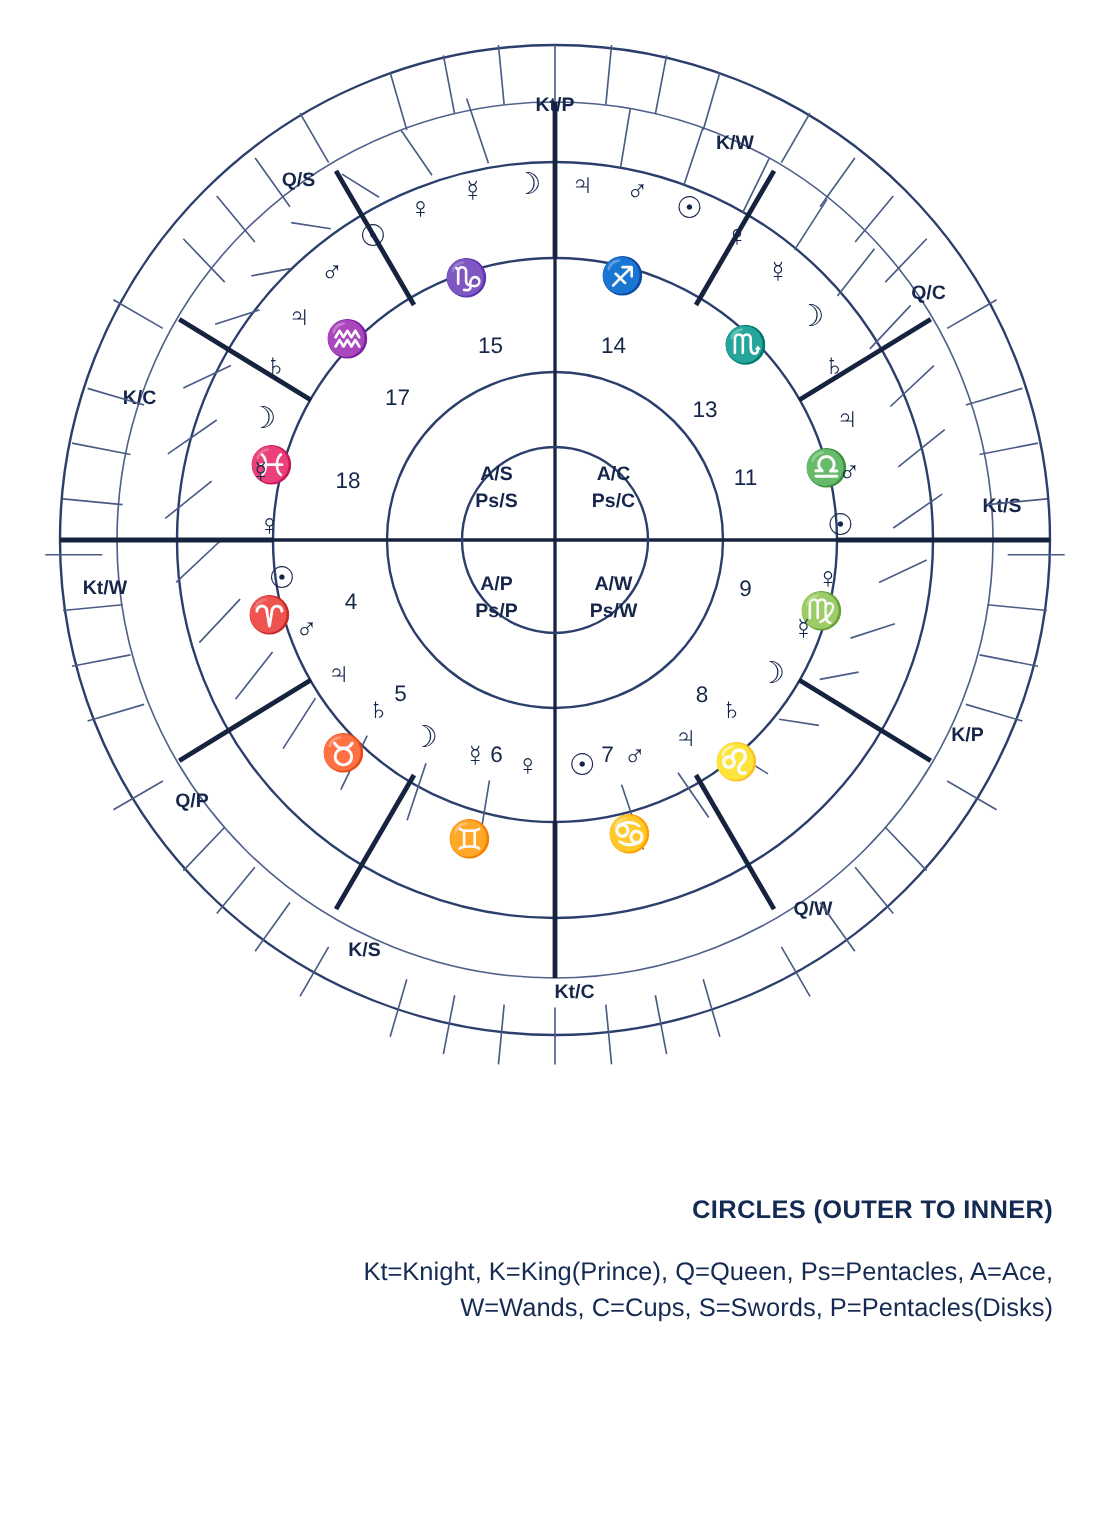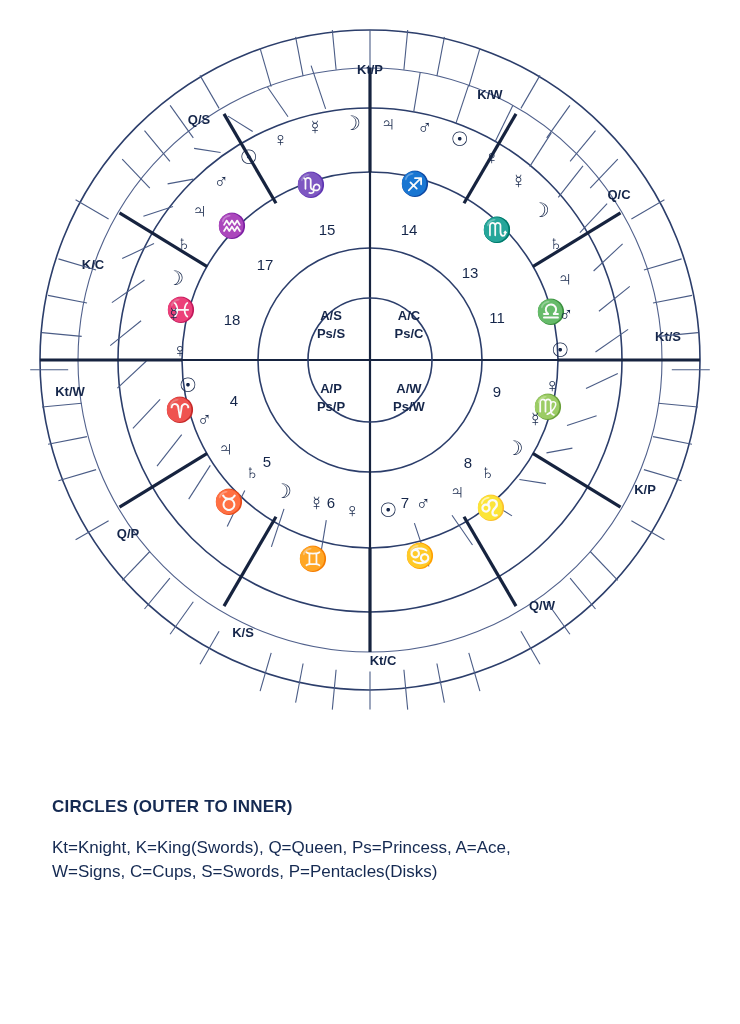--- a/index.html
+++ b/index.html
@@ -32,21 +32,21 @@
     position:absolute;
     left:52px;
     top:795px;
     width:650px;
     font-size:17px;
     line-height:1.38;
     color:#152murky;
   }
   .legend{color:#152a52;}
   .legend .head{font-weight:bold;letter-spacing:.2px;}
-  .legend .block{margin-bottom:18px;}
+  .legend .block{margin-bottom:18px;text-align:right;}
 </style>
 </head>
 <body>
 
 <div id="wheel-wrap">
 <svg width="740" height="740" viewBox="0 0 740 740">
 
   <circle class="ring-line" cx="370" cy="360" r="330"></circle>
   <circle class="ring-line-thin" cx="370" cy="360" r="292"></circle>
   <circle class="ring-line" cx="370" cy="360" r="252"></circle>
@@ -259,16 +259,16 @@
   </g>
 
 </svg>
 </div>
 
 <div class="legend">
   <div class="block">
     <div class="head">CIRCLES (OUTER TO INNER)</div>
   </div>
   <div class="block">
-    <div>Kt=Knight, K=King(Swords), Q=Queen, Ps=Princess, A=Ace,</div>
-    <div>W=Signs, C=Cups, S=Swords, P=Pentacles(Disks)</div>
+    <div>Kt=Knight, K=King(Prince), Q=Queen, Ps=Pentacles, A=Ace,</div>
+    <div>W=Wands, C=Cups, S=Swords, P=Pentacles(Disks)</div>
   </div>
 </div>
 
 </body></html>

